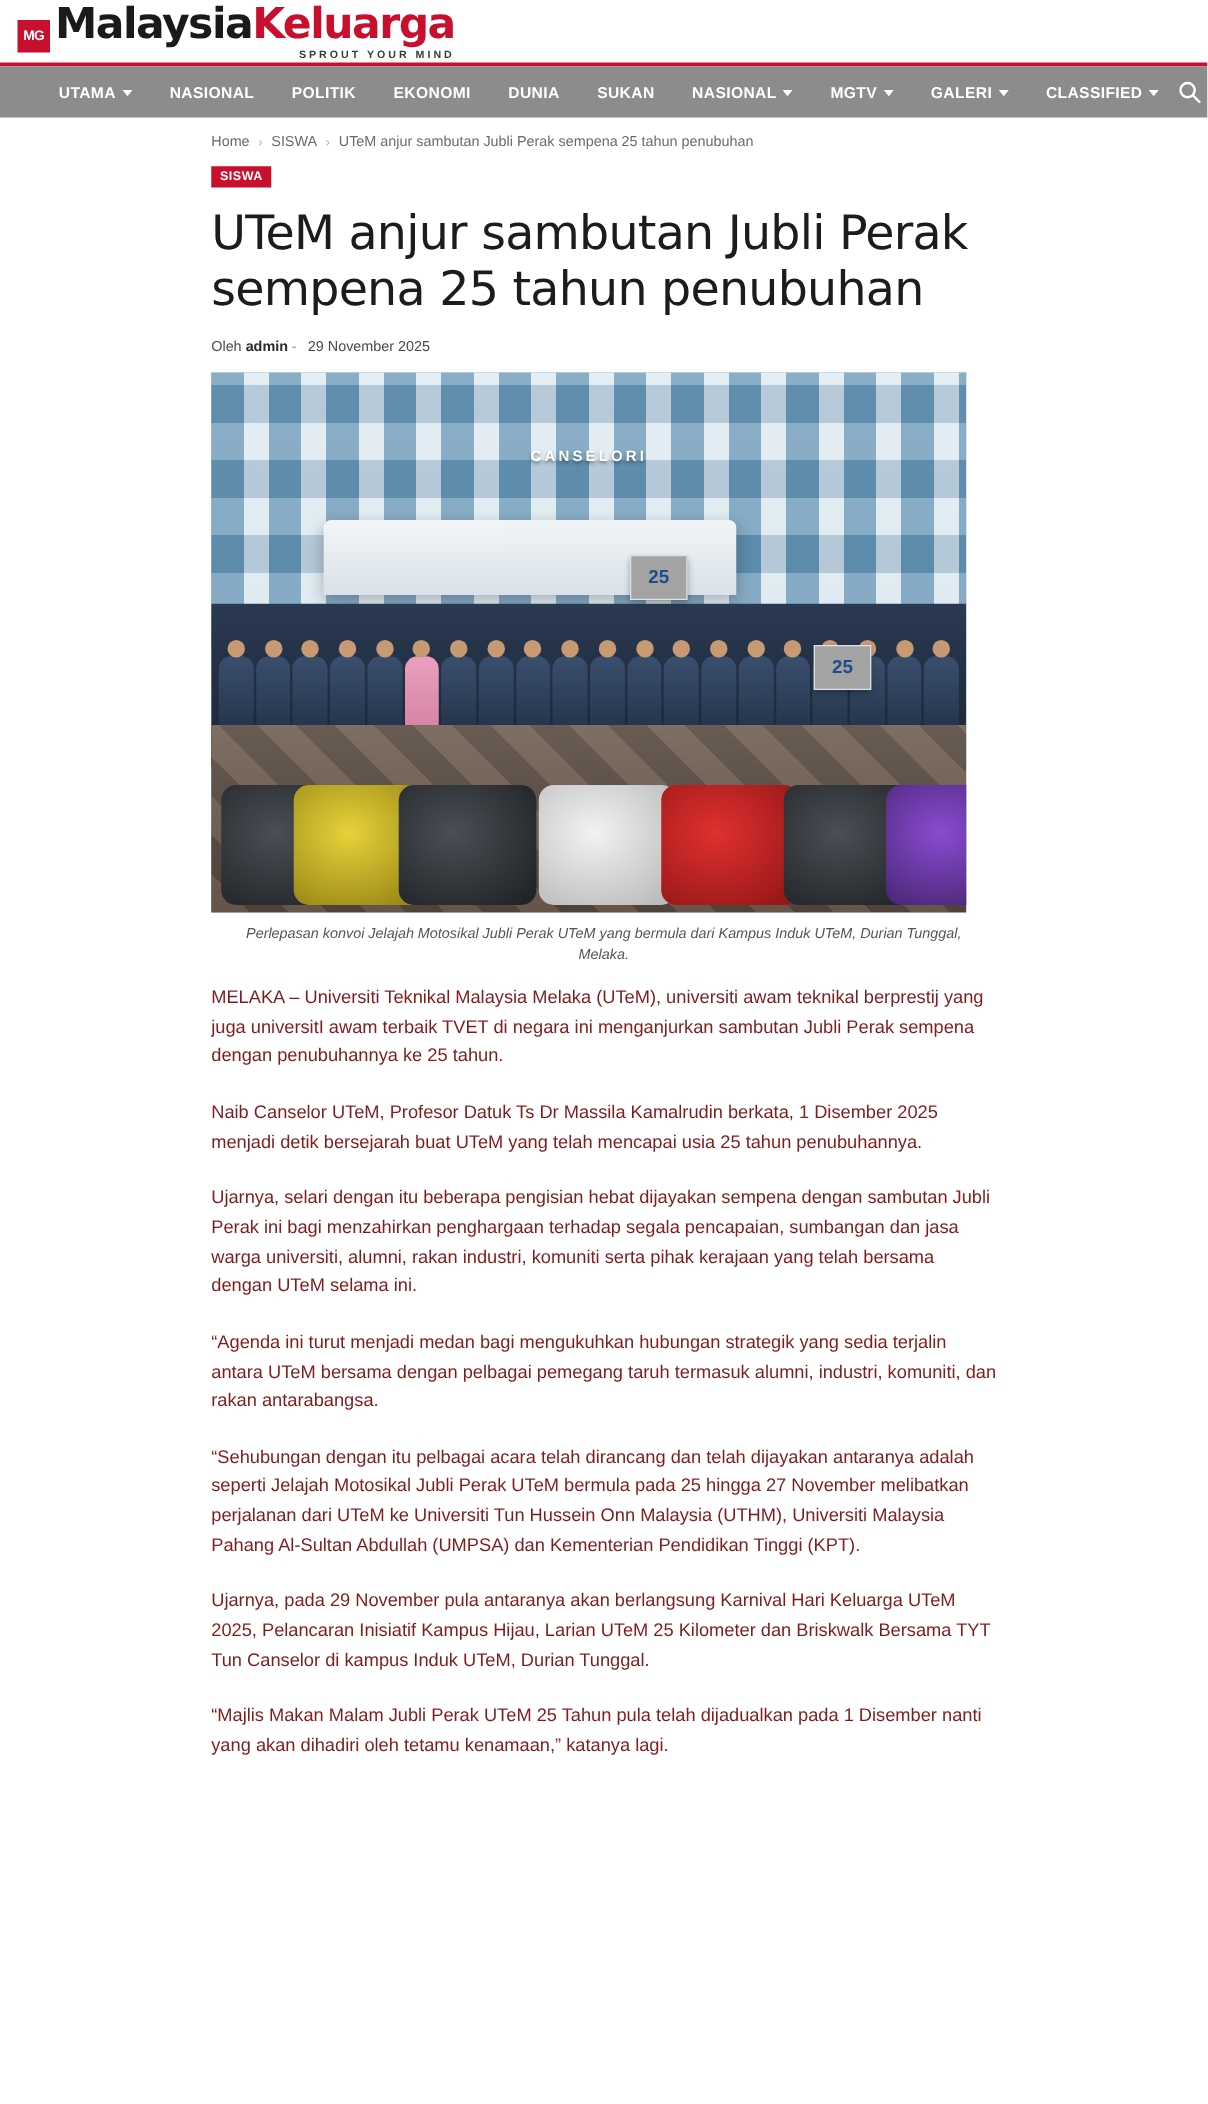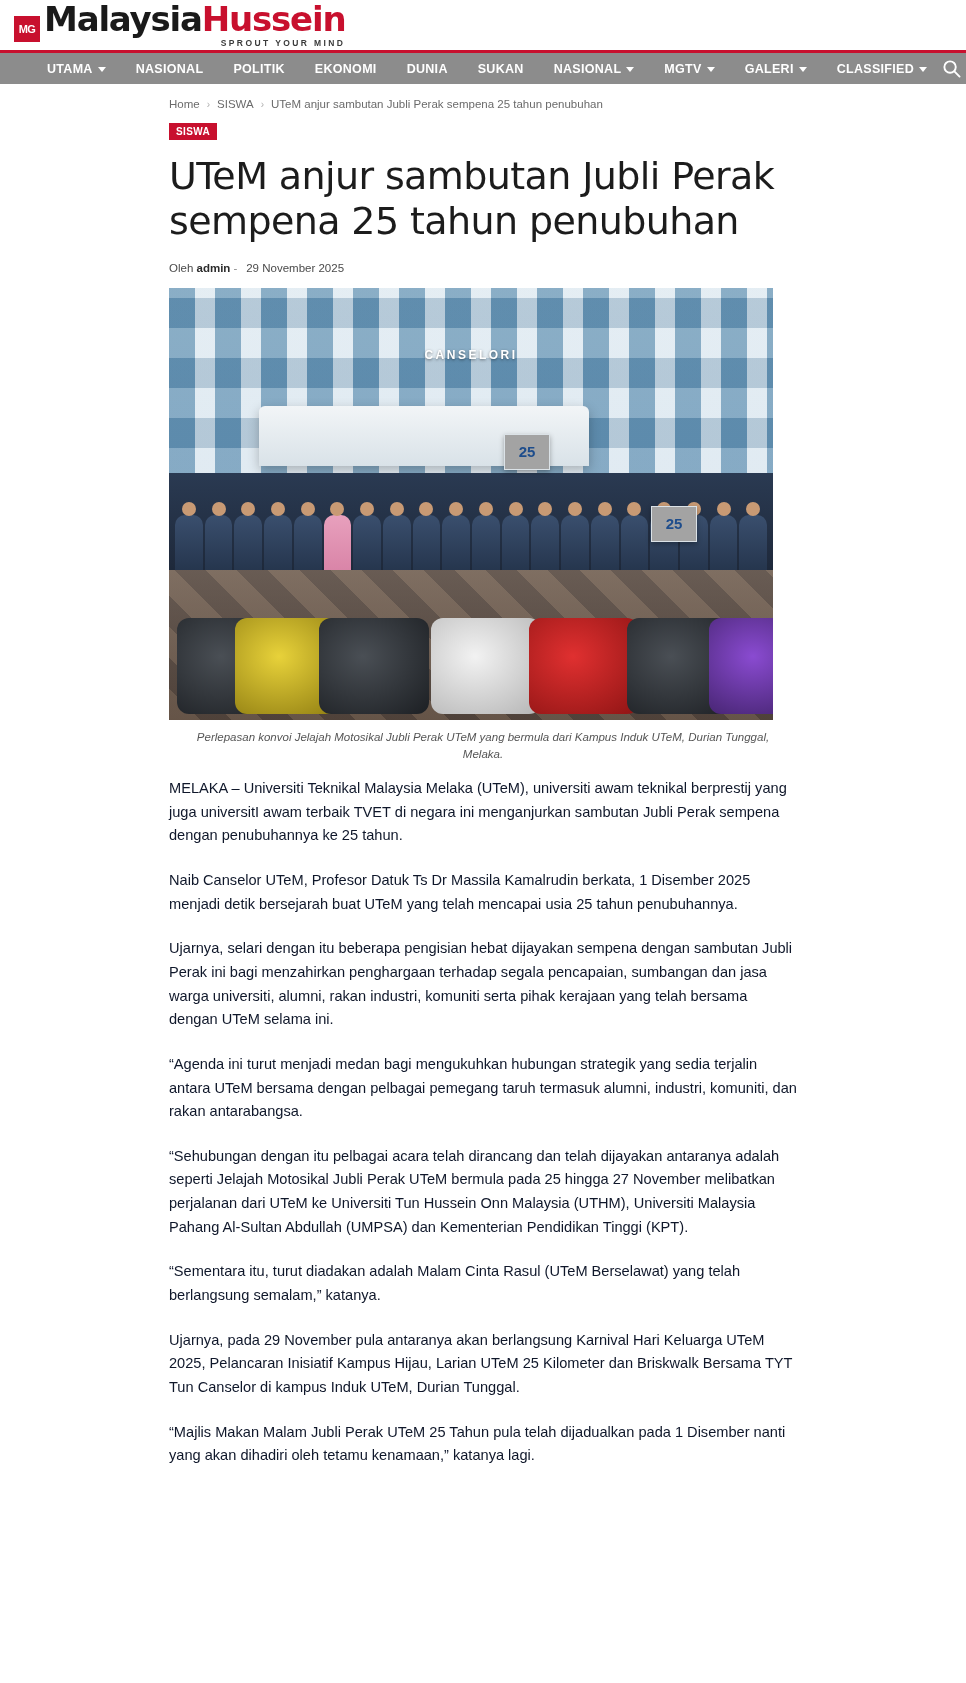--- a/index.html
+++ b/index.html
@@ -53,21 +53,21 @@
     color: #3b3b3b;
     font-weight: bold;
     text-align: right;
     margin-top: 2px;
   }
   .logo-col { display: flex; flex-direction: column; }
 
   
   .navbar {
     background: #8c8c8c;
-    height: 31px;
+    height: 41px;
     display: flex;
     align-items: center;
     padding: 0 30px 0 32px;
     position: relative;
   }
   .nav-items { display: flex; align-items: center; gap: 0; flex: 1; }
   .nav-item {
     color: #ffffff;
     font-size: 12.5px;
     font-weight: bold;
@@ -260,32 +260,32 @@
   }
 
   
   .article {
     padding-top: 14px;
     padding-bottom: 40px;
   }
   .article p {
     font-size: 14.6px;
     line-height: 1.62;
-    color: #0f172a;
+    color: #7f1d1d;
     margin: 0 0 21px 0;
   }
 </style>
 </head>
 <body>
 
 <div class="masthead">
   <div class="logo-wrap">
     <div class="logo-mark">MG</div>
     <div class="logo-col">
-      <div class="logo-text"><span>Malaysia</span><span class="red">Hussein</span></div>
+      <div class="logo-text"><span>Malaysia</span><span class="red">Keluarga</span></div>
       <div class="logo-tag">SPROUT YOUR MIND</div>
     </div>
   </div>
 </div>
 
 <div class="navbar">
   <div class="nav-items">
     <div class="nav-item">
       <span>UTAMA</span>
       <span class="caret"></span>
@@ -397,18 +397,17 @@
 
   <div class="caption">Perlepasan konvoi Jelajah Motosikal Jubli Perak UTeM yang bermula dari Kampus Induk UTeM, Durian Tunggal, Melaka.</div>
 
   
   <div class="article">
     <p>MELAKA – Universiti Teknikal Malaysia Melaka (UTeM), universiti awam teknikal berprestij yang juga universitI awam terbaik TVET di negara ini menganjurkan sambutan Jubli Perak sempena dengan penubuhannya ke 25 tahun.</p>
     <p>Naib Canselor UTeM, Profesor Datuk Ts Dr Massila Kamalrudin berkata, 1 Disember 2025 menjadi detik bersejarah buat UTeM yang telah mencapai usia 25 tahun penubuhannya.</p>
     <p>Ujarnya, selari dengan itu beberapa pengisian hebat dijayakan sempena dengan sambutan Jubli Perak ini bagi menzahirkan penghargaan terhadap segala pencapaian, sumbangan dan jasa warga universiti, alumni, rakan industri, komuniti serta pihak kerajaan yang telah bersama dengan UTeM selama ini.</p>
     <p>“Agenda ini turut menjadi medan bagi mengukuhkan hubungan strategik yang sedia terjalin antara UTeM bersama dengan pelbagai pemegang taruh termasuk alumni, industri, komuniti, dan rakan antarabangsa.</p>
     <p>“Sehubungan dengan itu pelbagai acara telah dirancang dan telah dijayakan antaranya adalah seperti Jelajah Motosikal Jubli Perak UTeM bermula pada 25 hingga 27 November melibatkan perjalanan dari UTeM ke Universiti Tun Hussein Onn Malaysia (UTHM), Universiti Malaysia Pahang Al-Sultan Abdullah (UMPSA) dan Kementerian Pendidikan Tinggi (KPT).</p>
-    <p>“Sementara itu, turut diadakan adalah Malam Cinta Rasul (UTeM Berselawat) yang telah berlangsung semalam,” katanya.</p>
     <p>Ujarnya, pada 29 November pula antaranya akan berlangsung Karnival Hari Keluarga UTeM 2025, Pelancaran Inisiatif Kampus Hijau, Larian UTeM 25 Kilometer dan Briskwalk Bersama TYT Tun Canselor di kampus Induk UTeM, Durian Tunggal.</p>
     <p>“Majlis Makan Malam Jubli Perak UTeM 25 Tahun pula telah dijadualkan pada 1 Disember nanti yang akan dihadiri oleh tetamu kenamaan,” katanya lagi.</p>
   </div>
 
 </div>
 
 </body></html>

